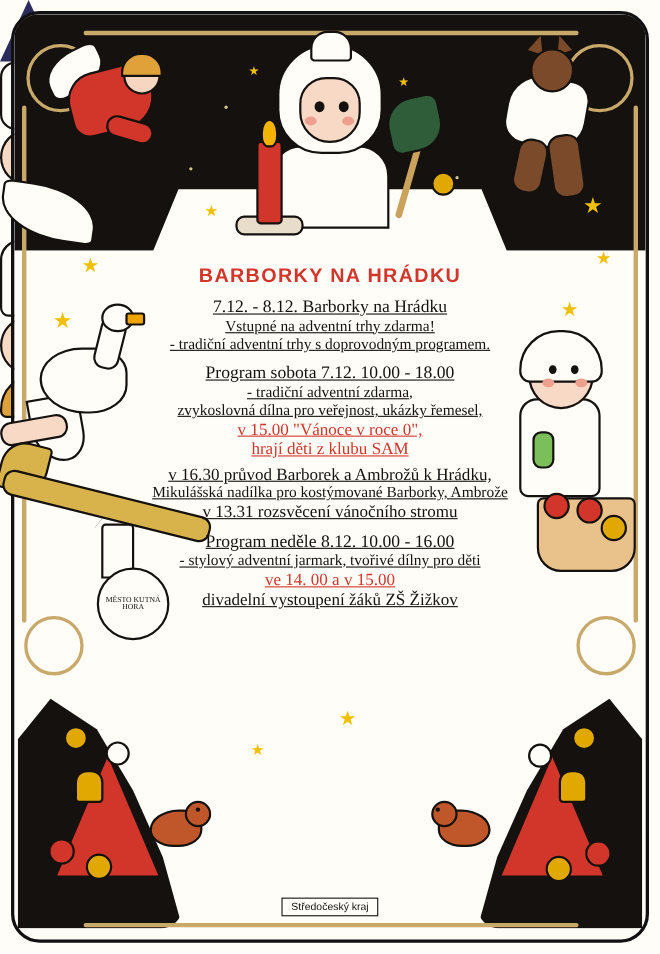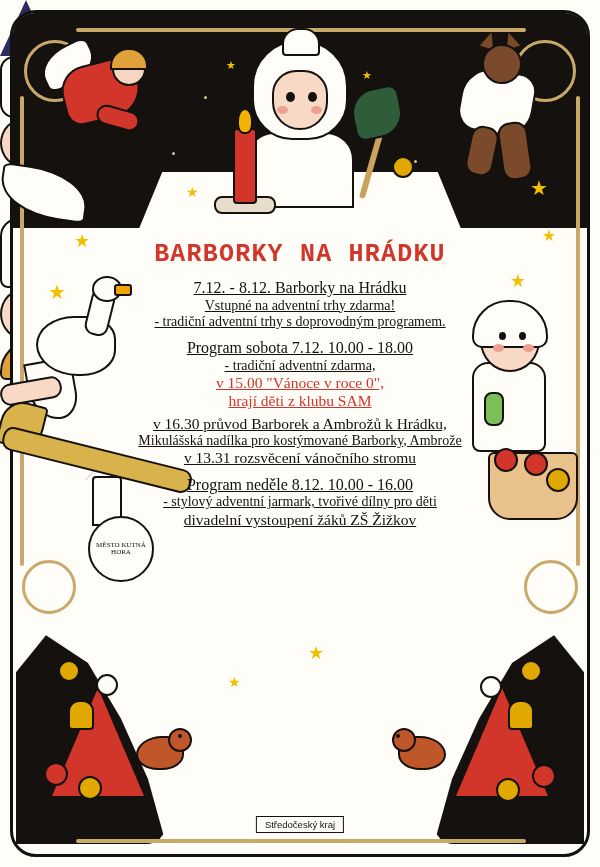--- a/index.html
+++ b/index.html
@@ -137,24 +137,24 @@
     border-left:19px solid transparent;border-right:19px solid transparent;border-bottom:24px solid #fffdf8;
     filter:drop-shadow(0 0 0 #14110f);
   }
 
   
   .content{
     position:absolute;left:120px;top:240px;width:360px;
     text-align:center;
   }
   .title{
-    font-family:Liberation Mono, monospace;
+    font-family:Liberation Sans, sans-serif;
     font-weight:bold;
     color:#d2362b;
-    font-size:25px;
+    font-size:18px;
     letter-spacing:1.2px;
     margin:0 0 10px 0;
     white-space:nowrap;
     text-align:center;
   }
   .line{
     margin:0;
     color:#14110f;
     font-size:15.5px;
     line-height:1.16;
@@ -305,27 +305,29 @@
 
   <div class="content">
     <h1 class="title">BARBORKY NA HRÁDKU</h1>
 
     <p class="line head">7.12. - 8.12. Barborky na Hrádku</p>
     <p class="line sm">Vstupné na adventní trhy zdarma!</p>
     <p class="line sm">- tradiční adventní trhy s doprovodným programem.</p>
     <div class="gap"></div>
     <p class="line head">Program sobota 7.12. 10.00 - 18.00</p>
     <p class="line sm">- tradiční adventní zdarma,</p>
+    <p class="line sm">zvykoslovná dílna pro veřejnost, ukázky řemesel,</p>
     <p class="line red">v 15.00 "Vánoce v roce 0",</p>
     <p class="line red">hrají děti z klubu SAM</p>
     <div class="gap-sm"></div>
     <p class="line">v 16.30 průvod Barborek a Ambrožů k Hrádku,</p>
     <p class="line sm">Mikulášská nadílka pro kostýmované Barborky, Ambrože</p>
     <p class="line">v 13.31 rozsvěcení vánočního stromu</p>
     <div class="gap"></div>
     <p class="line head">Program neděle 8.12. 10.00 - 16.00</p>
     <p class="line sm">- stylový adventní jarmark, tvořivé dílny pro děti</p>
+    <p class="line red">ve 14. 00 a v 15.00</p>
     <p class="line">divadelní vystoupení žáků ZŠ Žižkov</p>
   </div>
 
   <div class="credit">Středočeský kraj</div>
 
 </div>
 
 </body></html>

